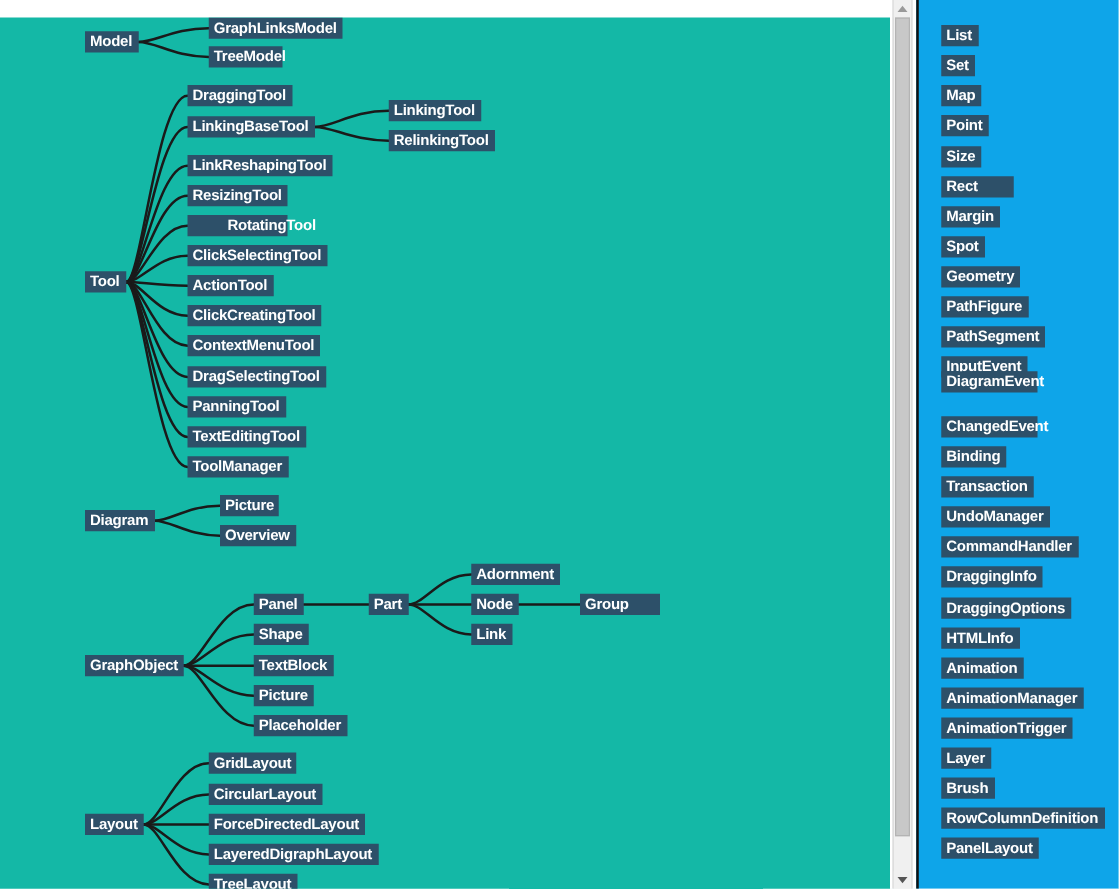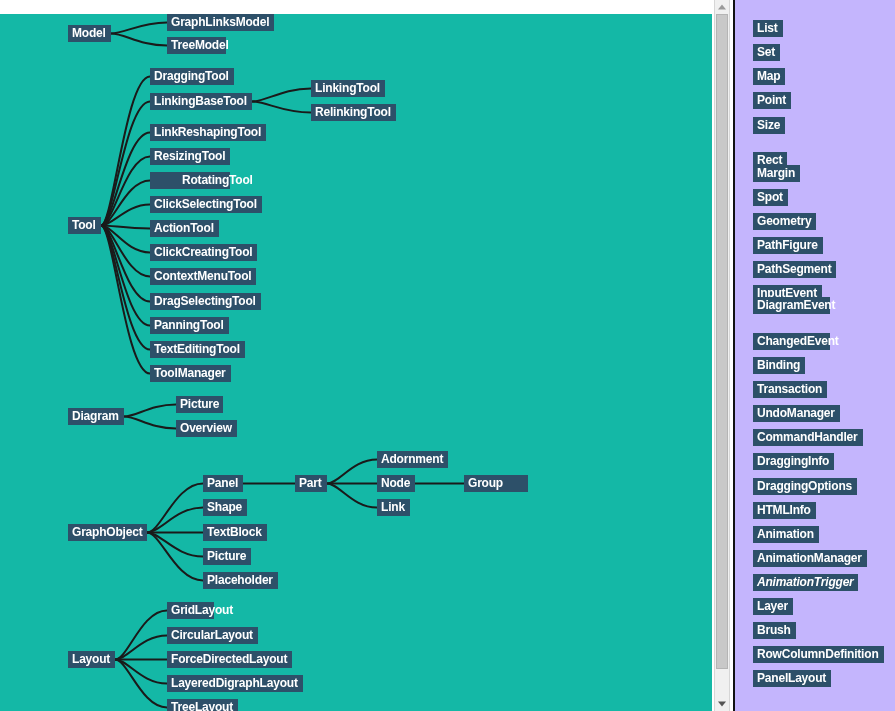--- a/index.html
+++ b/index.html
@@ -103,21 +103,21 @@
     cursor: pointer;
   }
 
   
   #right-panel {
     position: absolute;
     left: 733px;
     top: 0;
     width: 162px;
     height: 711px;
-    background: #c4b5fd;
+    background: #0ea5e9;
     border-left: 2px solid #111111;
     box-sizing: border-box;
     overflow: hidden;
   }
   .list-node {
     position: absolute;
     left: 18px;
     background: #2d5069;
     color: #ffffff;
     font-family: "Liberation Sans", sans-serif;
@@ -202,21 +202,21 @@
         <div class="node-box" style="left: 203px; top: 485px; width: 44px;"><span>Shape</span></div>
         <div class="node-box" style="left: 203px; top: 510px; width: 64px;"><span>TextBlock</span></div>
         <div class="node-box" style="left: 203px; top: 534px; width: 48px;"><span>Picture</span></div>
         <div class="node-box" style="left: 203px; top: 558px; width: 75px;"><span>Placeholder</span></div>
         <div class="node-box" style="left: 295px; top: 461px; width: 32px;"><span>Part</span></div>
         <div class="node-box" style="left: 377px; top: 437px; width: 71px;"><span>Adornment</span></div>
         <div class="node-box" style="left: 377px; top: 461px; width: 38px;"><span>Node</span></div>
         <div class="node-box" style="left: 377px; top: 485px; width: 33px;"><span>Link</span></div>
         <div class="node-box" style="left: 464px; top: 461px; width: 64px;"><span>Group</span></div>
         <div class="node-box" style="left: 68px; top: 637px; width: 47px;"><span>Layout</span></div>
-        <div class="node-box" style="left: 167px; top: 588px; width: 47px;"><span>GridLayout</span></div>
+        <div class="node-box" style="left: 167px; top: 588px; width: 70px;"><span>GridLayout</span></div>
         <div class="node-box" style="left: 167px; top: 613px; width: 91px;"><span>CircularLayout</span></div>
         <div class="node-box" style="left: 167px; top: 637px; width: 125px;"><span>ForceDirectedLayout</span></div>
         <div class="node-box" style="left: 167px; top: 661px; width: 136px;"><span>LayeredDigraphLayout</span></div>
         <div class="node-box" style="left: 167px; top: 685px; width: 71px;"><span>TreeLayout</span></div>
       </div>
   </div>
 
   <div id="diagram-scrollbar">
     <div class="sb-arrow up">
       <span class="tri"></span>
@@ -226,38 +226,38 @@
       <span class="tri"></span>
     </div>
   </div>
 
   <div id="right-panel">
       <div class="list-node" style="top: 20px; width: 30px;"><span>List</span></div>
       <div class="list-node" style="top: 44px; width: 27px;"><span>Set</span></div>
       <div class="list-node" style="top: 68px; width: 32px;"><span>Map</span></div>
       <div class="list-node" style="top: 92px; width: 38px;"><span>Point</span></div>
       <div class="list-node" style="top: 117px; width: 32px;"><span>Size</span></div>
-      <div class="list-node" style="top: 152px; width: 34px;"><span>Rect</span></div>
+      <div class="list-node" style="top: 141px; width: 58px;"><span>Rect</span></div>
       <div class="list-node" style="top: 165px; width: 47px;"><span>Margin</span></div>
       <div class="list-node" style="top: 189px; width: 35px;"><span>Spot</span></div>
       <div class="list-node" style="top: 213px; width: 63px;"><span>Geometry</span></div>
       <div class="list-node" style="top: 237px; width: 70px;"><span>PathFigure</span></div>
       <div class="list-node" style="top: 261px; width: 83px;"><span>PathSegment</span></div>
       <div class="list-node" style="top: 285px; width: 69px;"><span>InputEvent</span></div>
       <div class="list-node" style="top: 297px; width: 77px;"><span>DiagramEvent</span></div>
       <div class="list-node" style="top: 333px; width: 77px;"><span>ChangedEvent</span></div>
       <div class="list-node" style="top: 357px; width: 52px;"><span>Binding</span></div>
       <div class="list-node" style="top: 381px; width: 74px;"><span>Transaction</span></div>
       <div class="list-node" style="top: 405px; width: 87px;"><span>UndoManager</span></div>
       <div class="list-node" style="top: 429px; width: 110px;"><span>CommandHandler</span></div>
       <div class="list-node" style="top: 453px; width: 81px;"><span>DraggingInfo</span></div>
       <div class="list-node" style="top: 478px; width: 104px;"><span>DraggingOptions</span></div>
       <div class="list-node" style="top: 502px; width: 63px;"><span>HTMLInfo</span></div>
       <div class="list-node" style="top: 526px; width: 66px;"><span>Animation</span></div>
       <div class="list-node" style="top: 550px; width: 114px;"><span>AnimationManager</span></div>
-      <div class="list-node" style="top: 574px; width: 105px; font-style: italic;"><span>AnimationTrigger</span></div>
+      <div class="list-node" style="top: 574px; width: 105px;"><span>AnimationTrigger</span></div>
       <div class="list-node" style="top: 598px; width: 40px;"><span>Layer</span></div>
       <div class="list-node" style="top: 622px; width: 43px;"><span>Brush</span></div>
       <div class="list-node" style="top: 646px; width: 131px;"><span>RowColumnDefinition</span></div>
       <div class="list-node" style="top: 670px; width: 78px;"><span>PanelLayout</span></div>
     </div>
 
 </div>
 
 </body></html>

